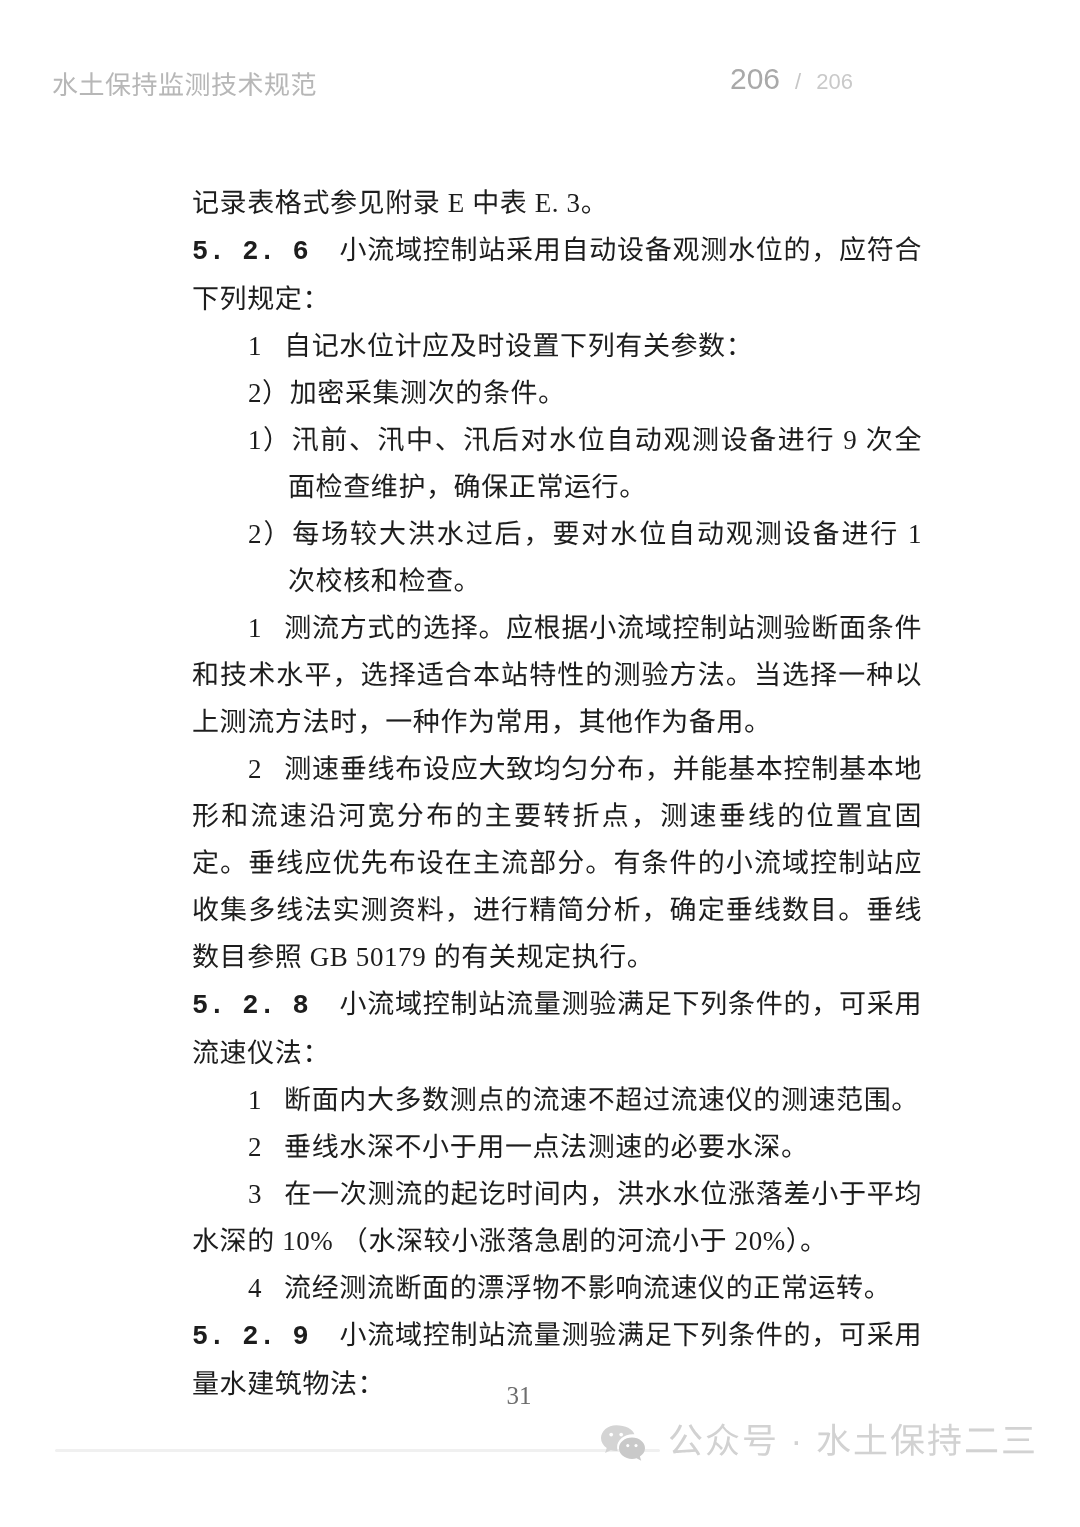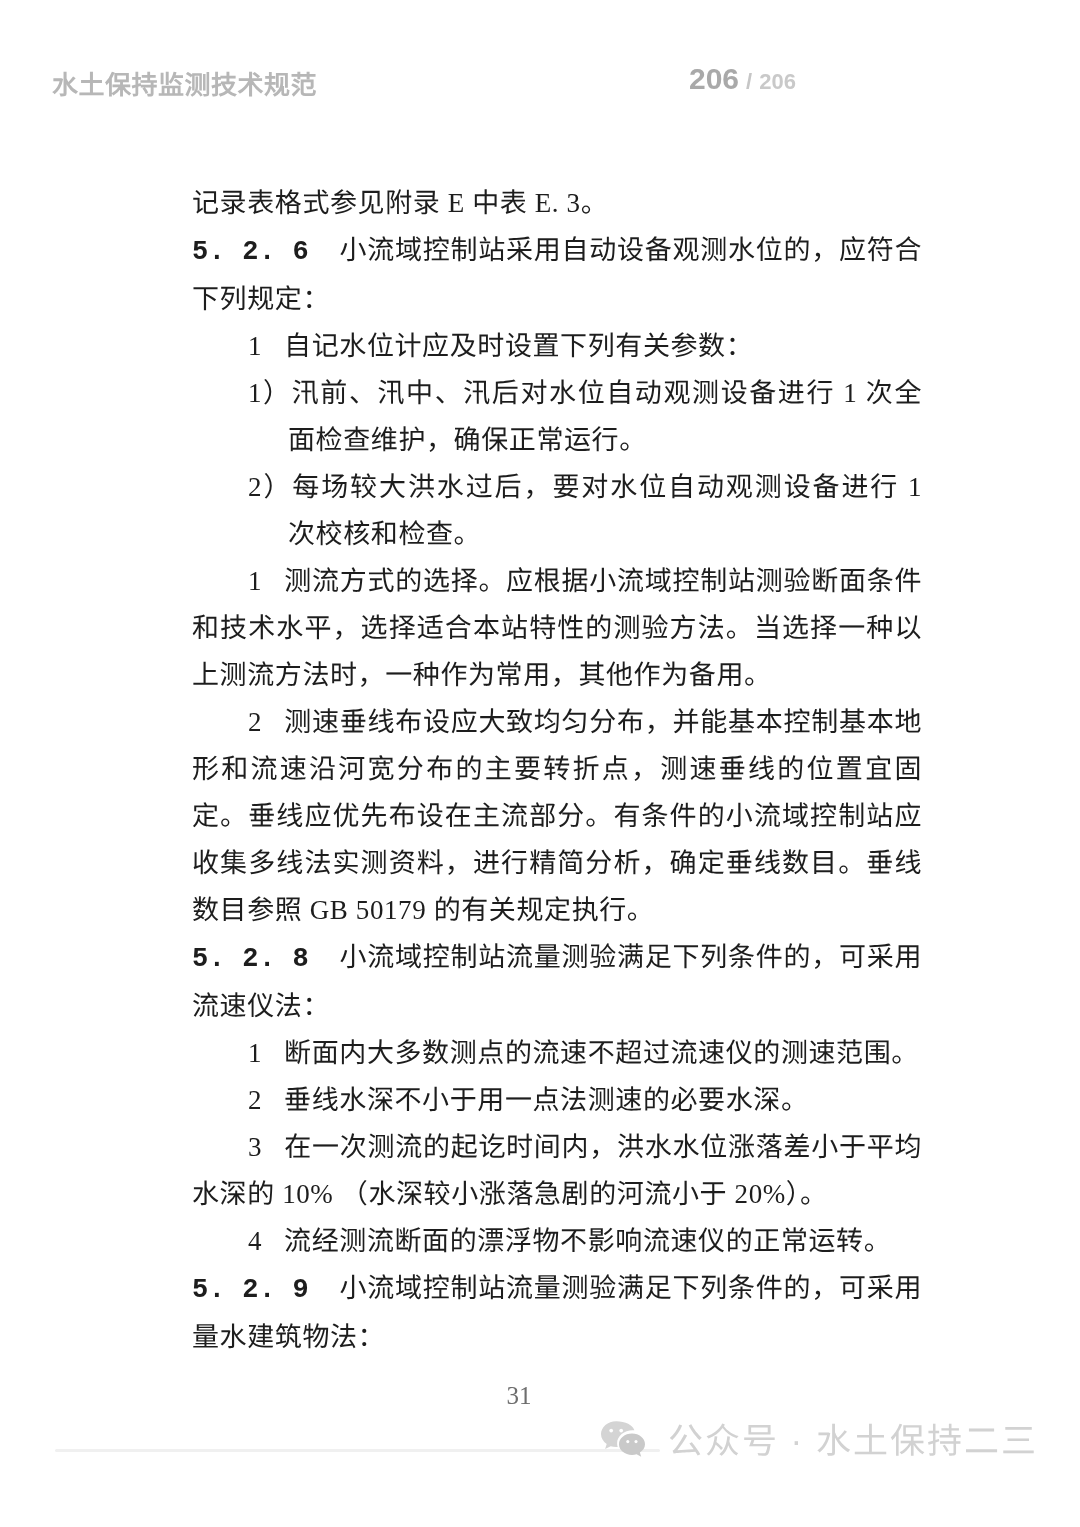--- a/index.html
+++ b/index.html
@@ -17,43 +17,42 @@
     -webkit-font-smoothing: antialiased;
   }
 
   
   .viewer-header {
     position: absolute;
     top: 0;
     left: 0;
     width: 1080px;
     height: 140px;
-    font-weight: bold;
   }
   .doc-title {
     position: absolute;
     left: 52px;
     top: 68px;
     font-family: "Liberation Sans", "DejaVu Sans", sans-serif;
     font-size: 26px;
     line-height: 34px;
     color: #b7b7b7;
     letter-spacing: 0.5px;
     white-space: nowrap;
   }
   .page-indicator {
     position: absolute;
-    left: 689px;
+    left: 730px;
     top: 62px;
     font-family: "Liberation Sans", "DejaVu Sans", sans-serif;
     white-space: nowrap;
     color: #b5b5b5;
     display: flex;
     align-items: baseline;
-    gap: 7px;
+    gap: 15px;
   }
   .page-indicator .cur {
     font-size: 30px;
     line-height: 34px;
     color: #a9a9a9;
   }
   .page-indicator .sep {
     font-size: 22px;
     color: #c6c6c6;
   }
@@ -138,21 +137,21 @@
     width: 605px;
     height: 3px;
     background: #f0f0f0;
     border-radius: 2px;
   }
   .wm-brand {
     position: absolute;
     right: 42px;
     top: 12px;
     display: flex;
-    align-items: flex-start;
+    align-items: flex-end;
     gap: 22px;
     white-space: nowrap;
   }
   .wechat-icon {
     width: 46px;
     height: 40px;
     display: block;
     flex: 0 0 auto;
   }
   .wm-text {
@@ -183,24 +182,27 @@
 
     <p class="p">
       <span class="sec-num">5. 2. 6</span><span class="lead-gap"></span><span>小流域控制站采用自动设备观测水位的，应符合下列规定：</span>
     </p>
 
     <p class="p wrap-l1">
       <span class="first-indent"></span><span class="num">1</span><span class="lead-gap-sm"></span><span>自记水位计应及时设置下列有关参数：</span>
     </p>
 
 
-
-
     <p class="p wrap-l2">
-      <span class="first-indent"></span><span class="num">1）</span><span>汛前、汛中、汛后对水位自动观测设备进行 1 次全面检查维护，确保正常运行。</span>
+      <span class="first-indent"></span><span class="num">2）</span><span>加密采集测次的条件。</span>
+    </p>
+
+
+    <p class="p wrap-l2">
+      <span class="first-indent"></span><span class="num">1）</span><span>汛前、汛中、汛后对水位自动观测设备进行 9 次全面检查维护，确保正常运行。</span>
     </p>
 
     <p class="p wrap-l2">
       <span class="first-indent"></span><span class="num">2）</span><span>每场较大洪水过后，要对水位自动观测设备进行 1 次校核和检查。</span>
     </p>
 
 
     <p class="p wrap-l1">
       <span class="first-indent"></span><span class="num">1</span><span class="lead-gap-sm"></span><span>测流方式的选择。应根据小流域控制站测验断面条件和技术水平，选择适合本站特性的测验方法。当选择一种以上测流方法时，一种作为常用，其他作为备用。</span>
     </p>

